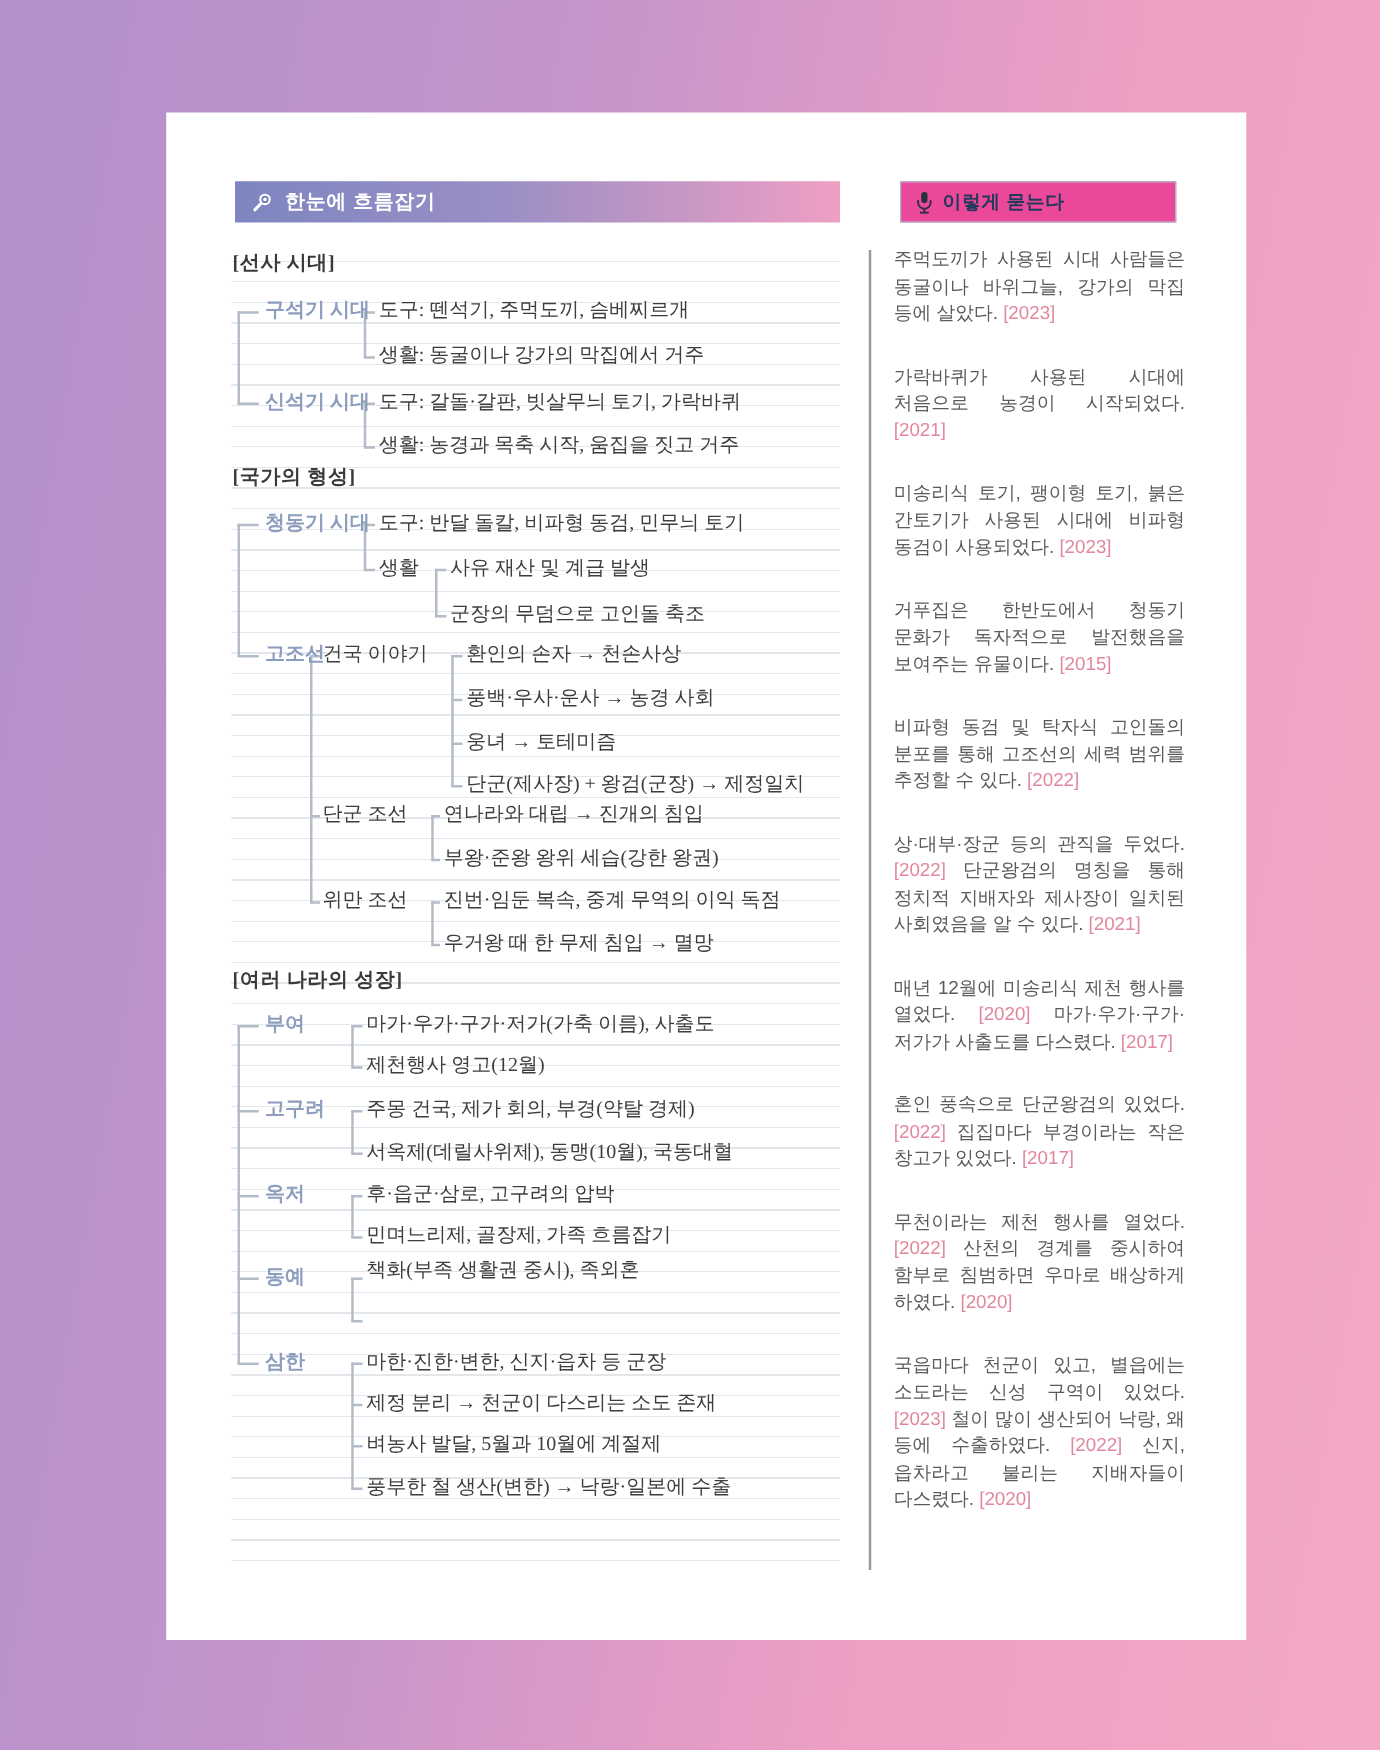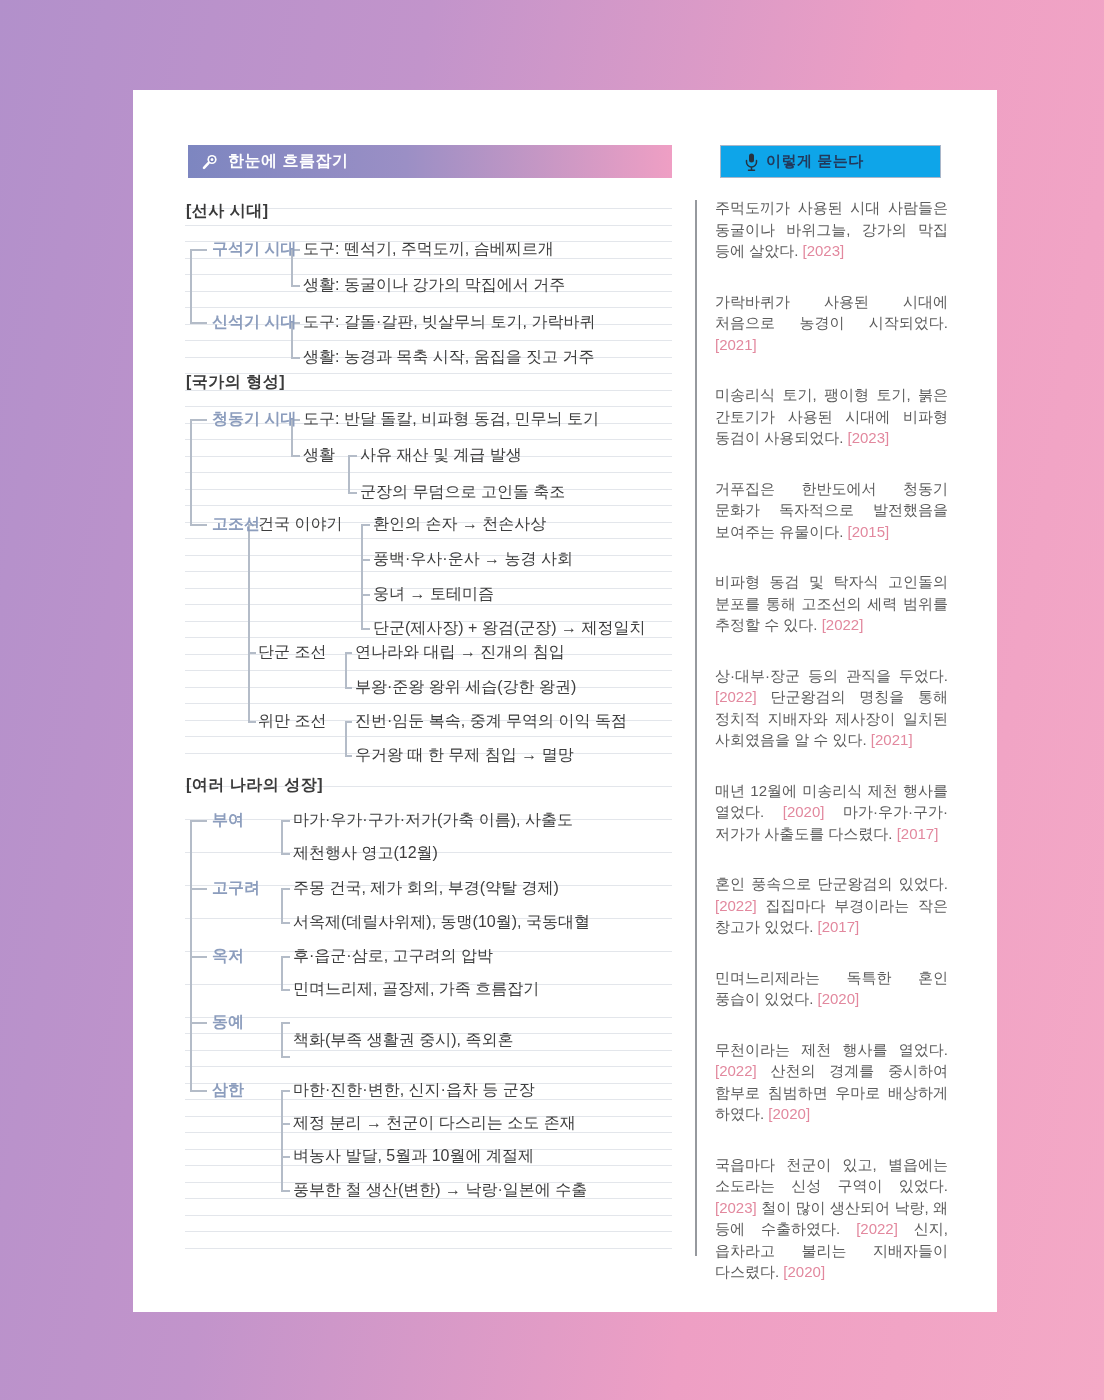--- a/index.html
+++ b/index.html
@@ -19,34 +19,34 @@
     background:linear-gradient(to right,#7d86c0 0%,#9b8fc5 45%,#ef9fc4 100%);
     display:flex; align-items:center; padding-left:14px; gap:9px;
   }
   .flow-header span { color:#ffffff; font-size:16px; font-weight:bold; letter-spacing:.5px; }
   
   .ruled {
     position:absolute; left:52px; top:103px; width:487px; height:1067px;
     background:repeating-linear-gradient(to bottom, transparent 0px, transparent 15.5px, #e3e6eb 15.5px, #e3e6eb 16.5px);
   }
   
-  .tree { position:absolute; left:0; top:0; width:560px; height:1092px; }
+  .tree { position:absolute; left:0; top:0; width:560px; height:1092px;font-family:Liberation Serif, serif; }
   .tree .t { position:absolute; white-space:nowrap; font-size:16px; line-height:22px; color:#3d3d3d; }
   .tree .sec { color:#3a3a3a; font-weight:bold; letter-spacing:.5px; }
   .tree .lbl { color:#8c9dbd; font-weight:bold; }
   .ln { position:absolute; background:#b4bcc8; }
   .ln.v { width:1.5px; }
   .ln.h { height:1.5px; }
   
   .divider { position:absolute; left:562px; top:110px; width:1.5px; height:1056px; background:#96999e; }
   
   .ask-header {
     position:absolute; left:587px; top:55px; width:221px; height:33px;
-    border:1px solid #a9b6c9; background:#0ea5e9;
-    display:flex; align-items:center; padding-left:24px; gap:8px;
+    border:1px solid #a9b6c9; background:#ec4899;
+    display:flex; align-items:center; padding-left:12px; gap:8px;
   }
   .ask-header span { color:#22395c; font-size:15px; font-weight:bold; letter-spacing:.5px; }
   .questions { position:absolute; left:582px; top:107px; width:233px; }
   .questions p {
     font-size:15px; line-height:21.5px; color:#5b5b5b;
     margin-bottom:29px; text-align:justify; word-break:keep-all;
   }
   .questions .year { color:#e2889e; }
 </style>
 </head>
@@ -158,21 +158,21 @@
     <span class="t lbl" style="left:79px;top:719px">부여</span>
     <span class="t" style="left:160px;top:719px">마가·우가·구가·저가(가축 이름), 사출도</span>
     <span class="t" style="left:160px;top:752px">제천행사 영고(12월)</span>
     <span class="t lbl" style="left:79px;top:787px">고구려</span>
     <span class="t" style="left:160px;top:787px">주몽 건국, 제가 회의, 부경(약탈 경제)</span>
     <span class="t" style="left:160px;top:821px">서옥제(데릴사위제), 동맹(10월), 국동대혈</span>
     <span class="t lbl" style="left:79px;top:855px">옥저</span>
     <span class="t" style="left:160px;top:855px">후·읍군·삼로, 고구려의 압박</span>
     <span class="t" style="left:160px;top:888px">민며느리제, 골장제, 가족 흐름잡기</span>
     <span class="t lbl" style="left:79px;top:921px">동예</span>
-    <span class="t" style="left:160px;top:939px">책화(부족 생활권 중시), 족외혼</span>
+    <span class="t" style="left:160px;top:916px">책화(부족 생활권 중시), 족외혼</span>
     <span class="t lbl" style="left:79px;top:989px">삼한</span>
     <span class="t" style="left:160px;top:989px">마한·진한·변한, 신지·읍차 등 군장</span>
     <span class="t" style="left:160px;top:1022px">제정 분리 → 천군이 다스리는 소도 존재</span>
     <span class="t" style="left:160px;top:1055px">벼농사 발달, 5월과 10월에 계절제</span>
     <span class="t" style="left:160px;top:1089px">풍부한 철 생산(변한) → 낙랑·일본에 수출</span>
   </div>
 
   <div class="divider"></div>
 
   <div class="ask-header">
@@ -187,18 +187,17 @@
 
   <div class="questions">
       <p><span>주먹도끼가 사용된 시대 사람들은 동굴이나 바위그늘, 강가의 막집 등에 살았다. </span><span class="year">[2023]</span></p>
       <p><span>가락바퀴가 사용된 시대에 처음으로 농경이 시작되었다. </span><span class="year">[2021]</span></p>
       <p><span>미송리식 토기, 팽이형 토기, 붉은 간토기가 사용된 시대에 비파형 동검이 사용되었다. </span><span class="year">[2023]</span></p>
       <p><span>거푸집은 한반도에서 청동기 문화가 독자적으로 발전했음을 보여주는 유물이다. </span><span class="year">[2015]</span></p>
       <p><span>비파형 동검 및 탁자식 고인돌의 분포를 통해 고조선의 세력 범위를 추정할 수 있다. </span><span class="year">[2022]</span></p>
       <p><span>상·대부·장군 등의 관직을 두었다. </span><span class="year">[2022]</span><span> 단군왕검의 명칭을 통해 정치적 지배자와 제사장이 일치된 사회였음을 알 수 있다. </span><span class="year">[2021]</span></p>
       <p><span>매년 12월에 미송리식 제천 행사를 열었다. </span><span class="year">[2020]</span><span> 마가·우가·구가·저가가 사출도를 다스렸다. </span><span class="year">[2017]</span></p>
       <p><span>혼인 풍속으로 단군왕검의 있었다. </span><span class="year">[2022]</span><span> 집집마다 부경이라는 작은 창고가 있었다. </span><span class="year">[2017]</span></p>
-      <p><span>민며느리제라는 독특한 혼인 풍습이 있었다. </span><span class="year">[2020]</span></p>
       <p><span>무천이라는 제천 행사를 열었다. </span><span class="year">[2022]</span><span> 산천의 경계를 중시하여 함부로 침범하면 우마로 배상하게 하였다. </span><span class="year">[2020]</span></p>
       <p><span>국읍마다 천군이 있고, 별읍에는 소도라는 신성 구역이 있었다. </span><span class="year">[2023]</span><span> 철이 많이 생산되어 낙랑, 왜 등에 수출하였다. </span><span class="year">[2022]</span><span> 신지, 읍차라고 불리는 지배자들이 다스렸다. </span><span class="year">[2020]</span></p>
     </div>
 
 </div>
 
 </body></html>

